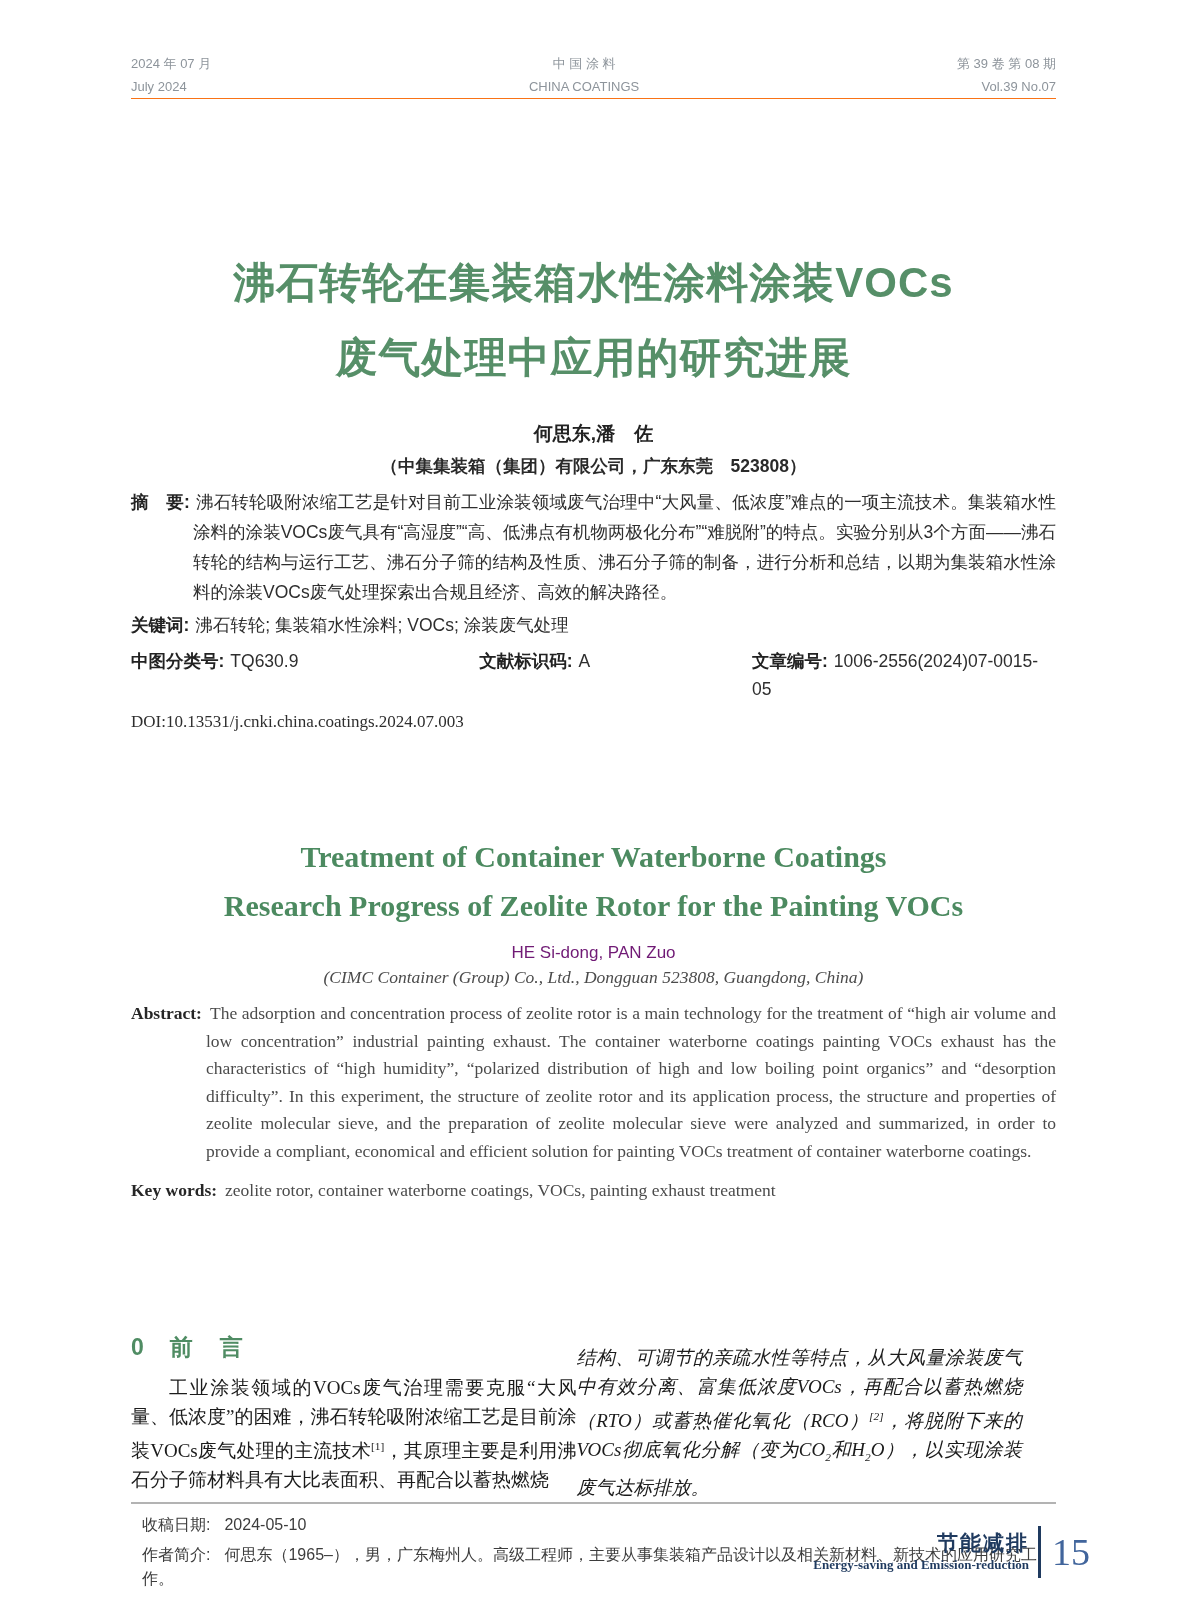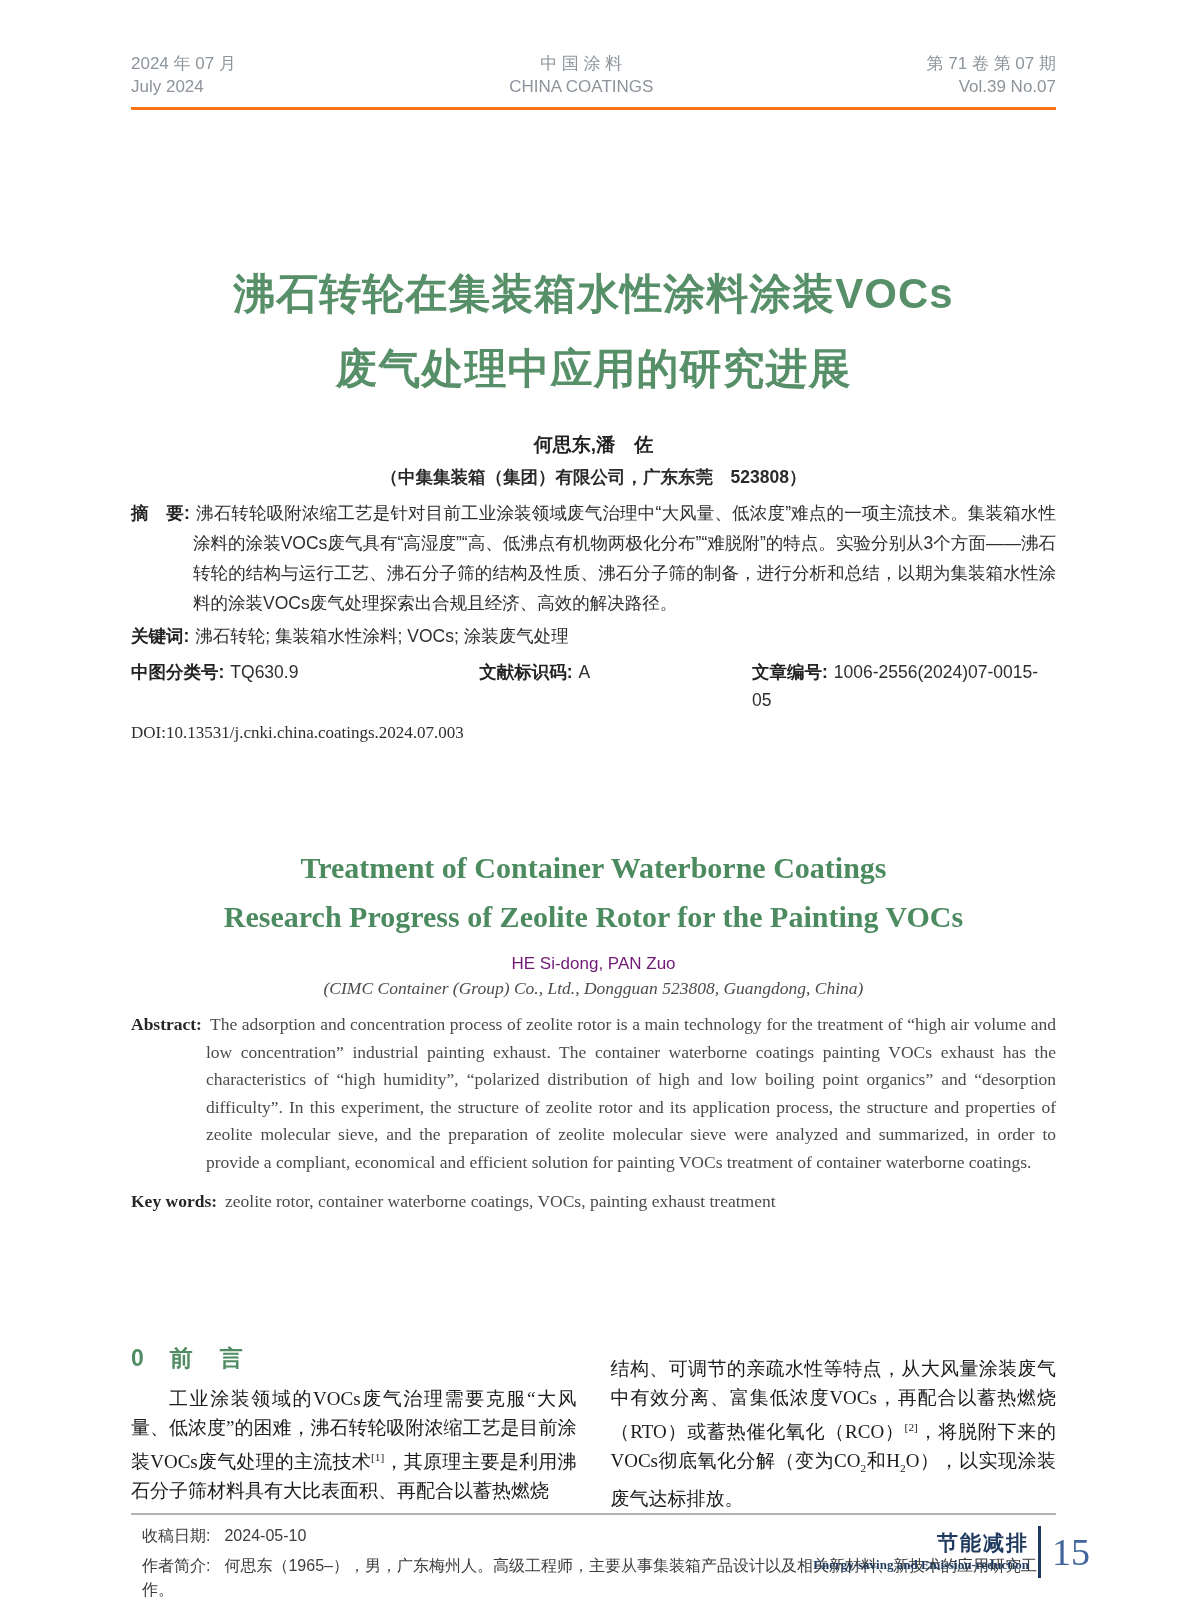--- a/index.html
+++ b/index.html
@@ -11,26 +11,25 @@
   }
   .page {
     position: relative;
     width: 1187px; height: 1600px;
     background: #ffffff;
     padding: 0 131px;
   }
   
   .header {
     padding-top: 52px;
-    padding-bottom: 9px;
-    border-bottom: 3px solid #f97316;
+    border-bottom: 1px solid #f97316;
     display: flex;
     justify-content: space-between;
     color: #8d949b;
-    font-size: 17px;
+    font-size: 13px;
     line-height: 23px;
   }
   .h-col { white-space: nowrap; }
   .h-left { text-align: left; }
   .h-center { text-align: center; }
   .h-right { text-align: right; }
   
   .title-cn {
     margin-top: 146px;
     text-align: center;
@@ -129,40 +128,39 @@
   .keywords-en {
     font-family: "Liberation Serif", "DejaVu Serif", serif;
     font-size: 17.5px;
     line-height: 27.5px;
     color: #4b4b4b;
   }
   
   .columns {
     margin-top: 126px;
     display: flex;
-    gap: 34px;
   }
   .col { width: 445.5px; }
   .section-heading {
     color: #4f8c63;
     font-weight: bold;
     font-size: 23px;
     line-height: 32px;
     letter-spacing: 2px;
   }
   .section-heading .sec-num { margin-right: 24px; }
   .body-p {
     font-family: "Liberation Serif", "DejaVu Serif", serif;
     font-size: 19px;
     line-height: 29.5px;
     color: #1b1b1b;
     text-align: justify;
   }
   .col1-p { margin-top: 10px; text-indent: 2em; }
-  .col2-p { margin-top: 12px; }
+  .col2-p { margin-top: 12px; font-style: italic; }
   .body-p sup { font-size: 0.6em; }
   .body-p sub { font-size: 0.6em; }
   
   .foot-rule {
     margin-top: 0px;
     height: 2px;
     background: #b3b3b3;
   }
   .footnote {
     padding-left: 11px;
@@ -216,21 +214,21 @@
   <header class="header">
     <div class="h-col h-left">
       <div>2024 年 07 月</div>
       <div>July 2024</div>
     </div>
     <div class="h-col h-center">
       <div>中 国 涂 料</div>
       <div>CHINA COATINGS</div>
     </div>
     <div class="h-col h-right">
-      <div>第 71 卷  第 07 期</div>
+      <div>第 39 卷  第 08 期</div>
       <div>Vol.39  No.07</div>
     </div>
   </header>
 
   <h1 class="title-cn">
     <span class="t-line">沸石转轮在集装箱水性涂料涂装VOCs</span>
     <span class="t-line">废气处理中应用的研究进展</span>
   </h1>
 
   <div class="authors-cn">何思东,潘　佐</div>

